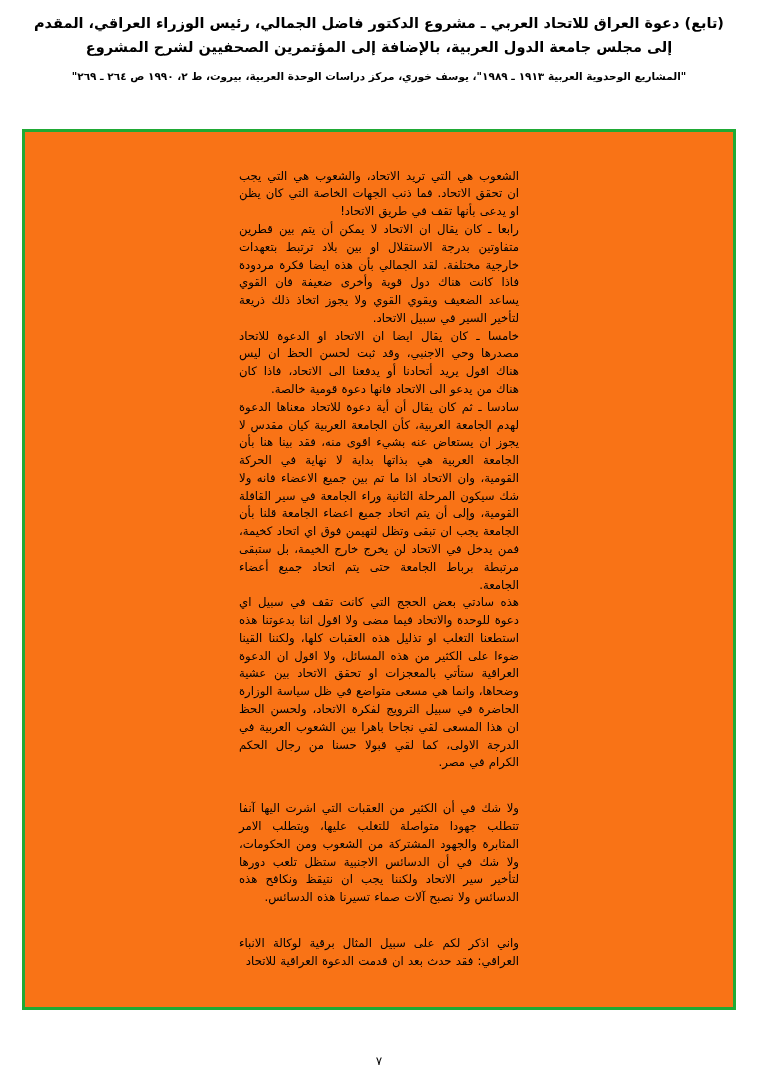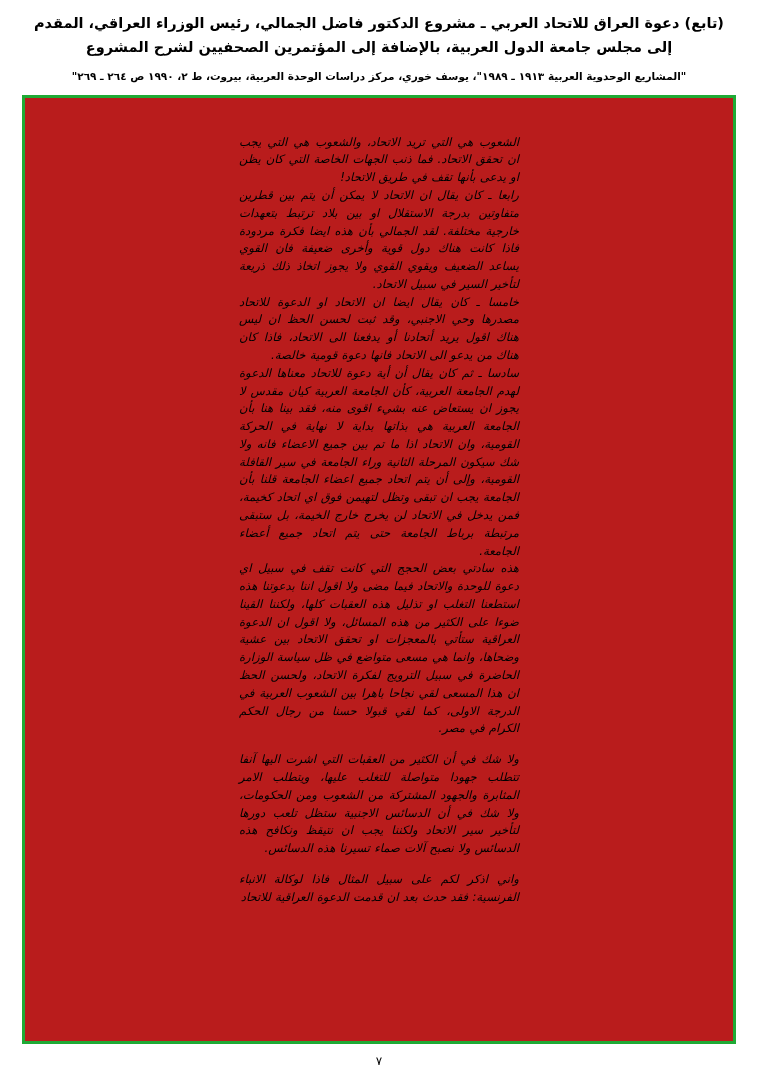--- a/index.html
+++ b/index.html
@@ -15,20 +15,21 @@
     position: relative;
     overflow: hidden;
   }
   .page {
     width: 758px;
     height: 1078px;
     box-sizing: border-box;
     position: relative;
     display: flex;
     flex-direction: column;
+    gap: 34px;
   }
   
   .header {
     padding: 12px 16px 4px 16px;
     direction: rtl;
     text-align: center;
   }
   .header-title {
     font-family: "DejaVu Sans", sans-serif;
     font-weight: bold;
@@ -47,24 +48,23 @@
     line-height: 1.5;
     color: #000;
     text-align: center;
   }
   
   .frame {
     margin: 6px 22px 0 22px;
     border: 3px solid #1faa35;
     flex: 1 1 auto;
     box-sizing: border-box;
-    background: #b91c1c;
+    background: #f97316;
     position: relative;
     overflow: hidden;
-    font-style: italic;
   }
   .frame-inner {
     padding: 36px 0 10px 0;
     display: flex;
     justify-content: center;
   }
   .col {
     width: 280px;
     direction: rtl;
   }
@@ -72,21 +72,21 @@
     margin: 0 0 0 0;
     font-family: "DejaVu Sans", sans-serif;
     font-size: 11.7px;
     line-height: 1.52;
     text-align: justify;
     text-align-last: right;
     color: #000;
     word-spacing: 0.5px;
   }
   p.para.gap {
-    margin-top: 13px;
+    margin-top: 28px;
   }
   
   .footer {
     height: 34px;
     display: flex;
     align-items: center;
     justify-content: center;
   }
   .page-number {
     font-family: "DejaVu Sans", sans-serif;
@@ -106,21 +106,21 @@
 
   <div class="frame" style="border-color: rgb(31, 170, 53);">
     <div class="frame-inner">
       <div class="col">
         <p class="para">الشعوب هي التي تريد الاتحاد، والشعوب هي التي يجب ان تحقق الاتحاد. فما ذنب الجهات الخاصة التي كان يظن او يدعى بأنها تقف في طريق الاتحاد!</p>
         <p class="para">رابعا ـ كان يقال ان الاتحاد لا يمكن أن يتم بين قطرين متفاوتين بدرجة الاستقلال او بين بلاد ترتبط بتعهدات خارجية مختلفة. لقد الجمالي بأن هذه ايضا فكرة مردودة فاذا كانت هناك دول قوية وأخرى ضعيفة فان القوي يساعد الضعيف ويقوي القوي ولا يجوز اتخاذ ذلك ذريعة لتأخير السير في سبيل الاتحاد.</p>
         <p class="para">خامسا ـ كان يقال ايضا ان الاتحاد او الدعوة للاتحاد مصدرها وحي الاجنبي، وقد ثبت لحسن الحظ ان ليس هناك اقول يريد أتحادنا أو يدفعنا الى الاتحاد، فاذا كان هناك من يدعو الى الاتحاد فانها دعوة قومية خالصة.</p>
         <p class="para">سادسا ـ ثم كان يقال أن أية دعوة للاتحاد معناها الدعوة لهدم الجامعة العربية، كأن الجامعة العربية كيان مقدس لا يجوز ان يستعاض عنه بشيء اقوى منه، فقد بينا هنا بأن الجامعة العربية هي بذاتها بداية لا نهاية في الحركة القومية، وان الاتحاد اذا ما تم بين جميع الاعضاء فانه ولا شك سيكون المرحلة الثانية وراء الجامعة في سير القافلة القومية، وإلى أن يتم اتحاد جميع اعضاء الجامعة قلنا بأن الجامعة يجب ان تبقى وتظل لتهيمن فوق اي اتحاد كخيمة، فمن يدخل في الاتحاد لن يخرج خارج الخيمة، بل ستبقى مرتبطة برباط الجامعة حتى يتم اتحاد جميع أعضاء الجامعة.</p>
         <p class="para">هذه سادتي بعض الحجج التي كانت تقف في سبيل اي دعوة للوحدة والاتحاد فيما مضى ولا اقول اننا بدعوتنا هذه استطعنا التغلب او تذليل هذه العقبات كلها، ولكننا القينا ضوءا على الكثير من هذه المسائل، ولا اقول ان الدعوة العراقية ستأتي بالمعجزات او تحقق الاتحاد بين عشية وضحاها، وانما هي مسعى متواضع في ظل سياسة الوزارة الحاضرة في سبيل الترويج لفكرة الاتحاد، ولحسن الحظ ان هذا المسعى لقي نجاحا باهرا بين الشعوب العربية في الدرجة الاولى، كما لقي قبولا حسنا من رجال الحكم الكرام في مصر.</p>
         <p class="para gap">ولا شك في أن الكثير من العقبات التي اشرت اليها آنفا تتطلب جهودا متواصلة للتغلب عليها، ويتطلب الامر المثابرة والجهود المشتركة من الشعوب ومن الحكومات، ولا شك في أن الدسائس الاجنبية ستظل تلعب دورها لتأخير سير الاتحاد ولكننا يجب ان نتيقظ ونكافح هذه الدسائس ولا نصبح آلات صماء تسيرنا هذه الدسائس.</p>
-        <p class="para gap">واني اذكر لكم على سبيل المثال فاذا لوكالة الانباء الفرنسية: فقد حدث بعد ان قدمت الدعوة العراقية للاتحاد</p>
+        <p class="para gap">واني اذكر لكم على سبيل المثال برقية لوكالة الانباء العراقي: فقد حدث بعد ان قدمت الدعوة العراقية للاتحاد</p>
       </div>
     </div>
   </div>
 
   <div class="footer">
     <div class="page-number">٧</div>
   </div>
 
 </div>
 

